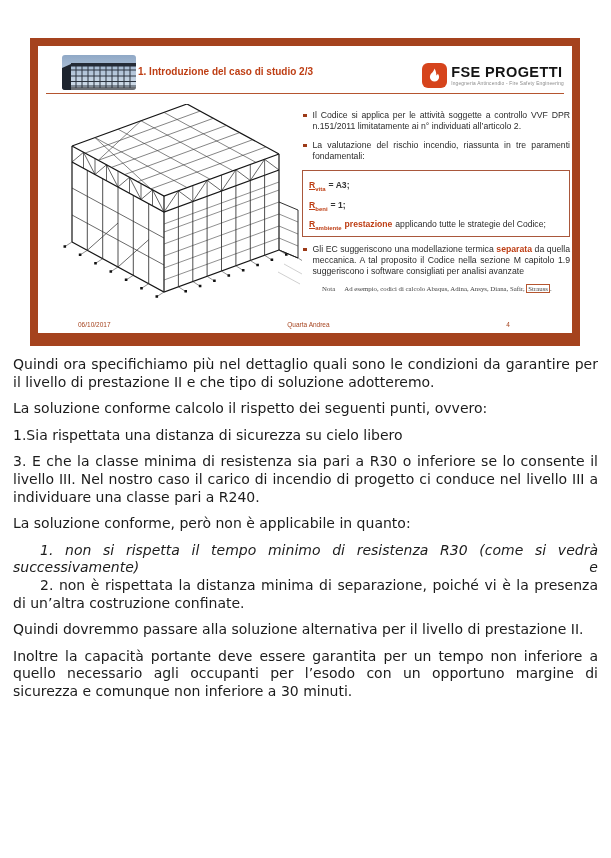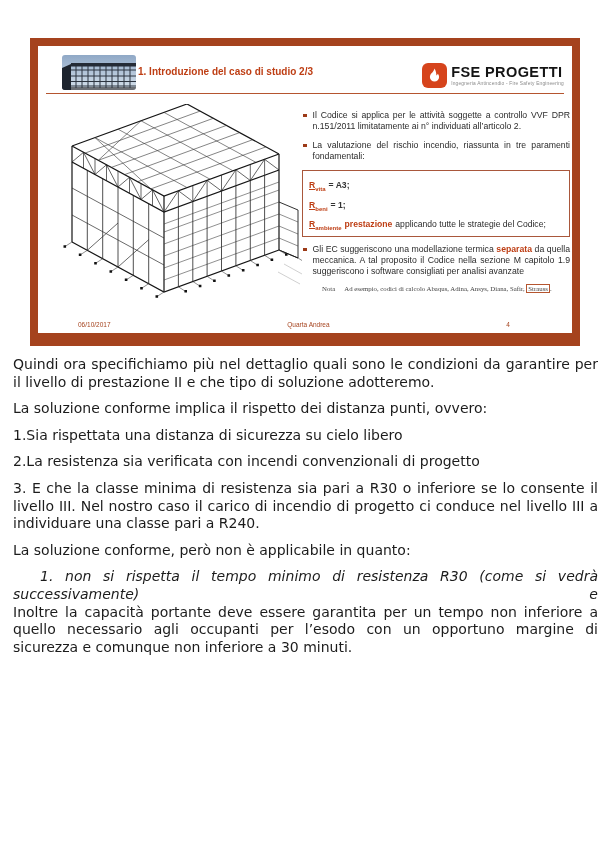--- a/index.html
+++ b/index.html
@@ -179,22 +179,23 @@
         <span>06/10/2017</span>
         <span>Quarta Andrea</span>
         <span>4</span>
       </div>
 
     </div>
   </div>
 
   <div class="doc">
     <p>Quindi ora specifichiamo più nel dettaglio quali sono le condizioni da garantire per il livello di prestazione II e che tipo di soluzione adotteremo.</p>
-    <p>La soluzione conforme implica il rispetto dei distanza punti, ovvero:</p>
+    <p>La soluzione conforme calcolo il rispetto dei seguenti punti, ovvero:</p>
     <p>1.Sia rispettata una distanza di sicurezza su cielo libero</p>
-    <p>2.La resistenza sia verificata con incendi convenzionali di progetto</p>
     <p>3. E che la classe minima di resistenza sia pari a R30 o inferiore se lo consente il livello III. Nel nostro caso il carico di incendio di progetto ci conduce nel livello III a individuare una classe pari a R240.</p>
     <p>La soluzione conforme, però non è applicabile in quanto:</p>
     <p class="ind tight jl">1. non si rispetta il tempo minimo di resistenza R30 (come si vedrà successivamente) e</p>
+    <p class="ind">2. non è rispettata la distanza minima di separazione, poiché vi è la presenza di un’altra costruzione confinate.</p>
+    <p>Quindi dovremmo passare alla soluzione alternativa per il livello di prestazione II.</p>
     <p>Inoltre la capacità portante deve essere garantita per un tempo non inferiore a quello necessario agli occupanti per l’esodo con un opportuno margine di sicurezza e comunque non inferiore a 30 minuti.</p>
   </div>
 
 </div>
 
 </body></html>

